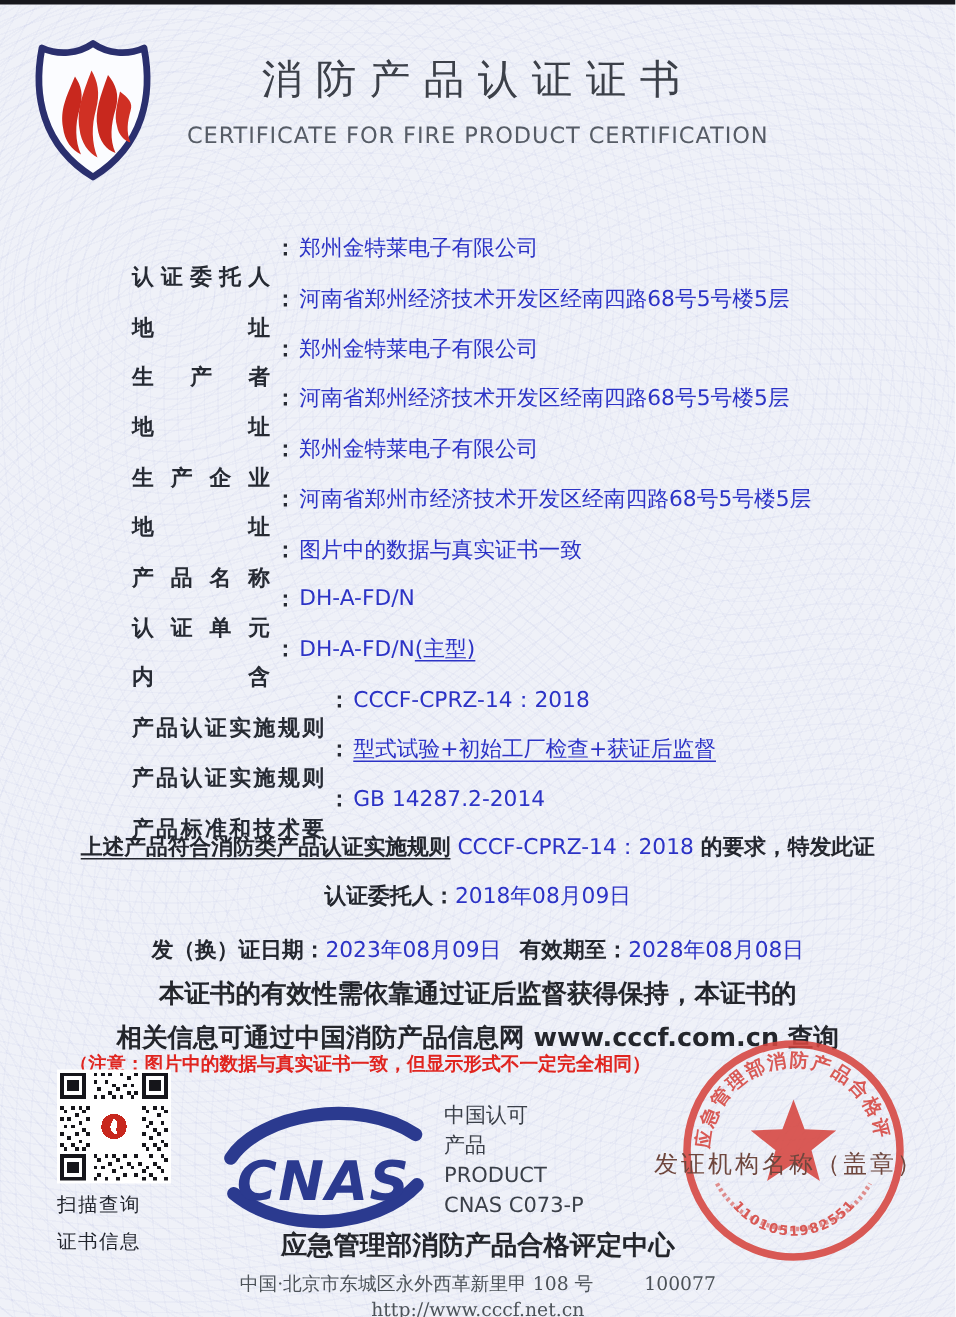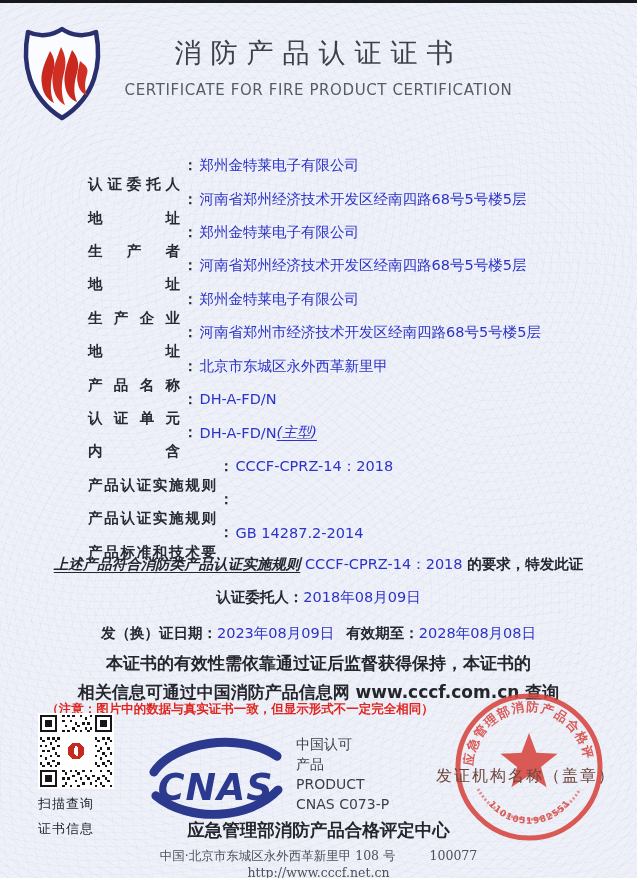--- a/index.html
+++ b/index.html
@@ -25,21 +25,21 @@
   .certno .lab{color:#33373f;font-weight:600;}
   .certno .val{color:#d03a30;font-weight:600;letter-spacing:.5px;}
 
   .fields{position:absolute;left:88px;top:146px;right:10px;}
   .frow{height:33.4px;display:flex;align-items:center;white-space:nowrap;font-size:14.5px;}
   .f-label{display:inline-block;width:92px;color:#262a33;font-weight:600;
            text-align:justify;text-align-last:justify;margin-top:38px;}
   .f-label.wide{width:128px;}
   .f-colon{color:#262a33;font-weight:600;margin:0 2px 0 3px;}
   .f-value{color:#2c33c6;}
-  .u{text-decoration:underline;text-underline-offset:3px;font-style:italic;}
+  .u{text-decoration:underline;text-underline-offset:3px;}
 
   .statement{position:absolute;left:0;top:552px;width:100%;text-align:center;
              font-size:14.5px;white-space:nowrap;}
   .statement .blk{color:#24272f;font-weight:600;}
   .statement .code{color:#2c33c6;}
   .dateline{position:absolute;left:0;width:100%;text-align:center;font-size:14.5px;white-space:nowrap;}
   .dateline .lab{color:#24272f;font-weight:600;}
   .dateline .val{color:#2c33c6;}
   .d1{top:585px;} .d2{top:621px;}
   .gap{display:inline-block;width:12px;}
@@ -114,41 +114,42 @@
         <span class="f-value">郑州金特莱电子有限公司</span>
     </div>
     <div class="frow">
       <span class="f-label">地址</span>
         <span class="f-colon">：</span>
         <span class="f-value">河南省郑州市经济技术开发区经南四路68号5号楼5层</span>
     </div>
     <div class="frow">
       <span class="f-label">产品名称</span>
         <span class="f-colon">：</span>
-        <span class="f-value">北京市东城区永外西革新里甲</span>
+        <span class="f-value">图片中的数据与真实证书一致</span>
     </div>
     <div class="frow">
       <span class="f-label">认证单元</span>
         <span class="f-colon">：</span>
         <span class="f-value">DH-A-FD/N</span>
     </div>
     <div class="frow">
       <span class="f-label">内含</span>
         <span class="f-colon">：</span>
         <span class="f-value">DH-A-FD/N</span>
         <span class="f-value u">(主型)</span>
     </div>
     <div class="frow">
       <span class="f-label wide">产品认证实施规则</span>
         <span class="f-colon">：</span>
         <span class="f-value">CCCF-CPRZ-14：2018</span>
     </div>
     <div class="frow">
       <span class="f-label wide">产品认证实施规则</span>
         <span class="f-colon">：</span>
+        <span class="f-value u">型式试验+初始工厂检查+获证后监督</span>
     </div>
     <div class="frow">
       <span class="f-label wide">产品标准和技术要</span>
         <span class="f-colon">：</span>
         <span class="f-value">GB 14287.2-2014</span>
     </div>
   </div>
 
   <div class="statement">
     <span class="blk u">上述产品符合消防类产品认证实施规则</span><span class="code"> CCCF-CPRZ-14：2018 </span><span class="blk">的要求，特发此证</span>

